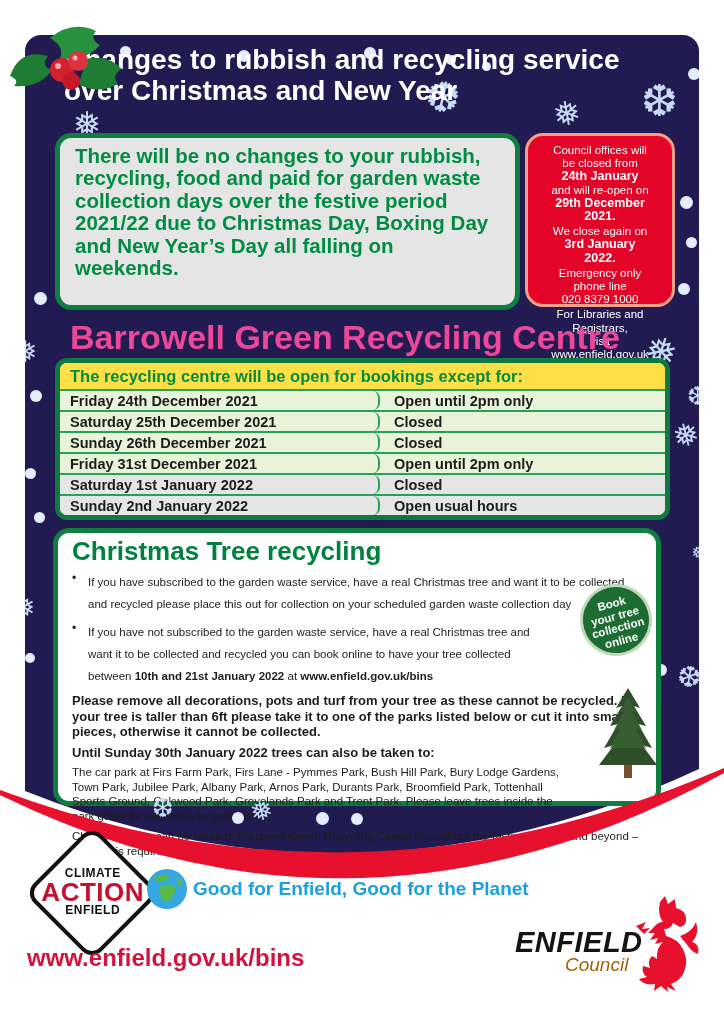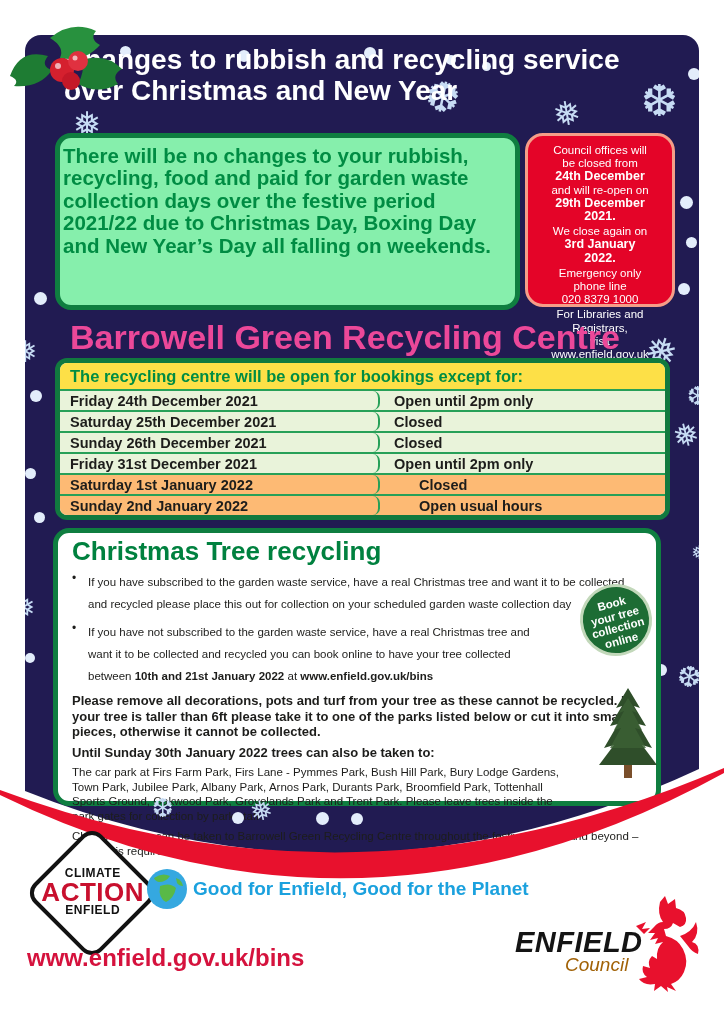--- a/index.html
+++ b/index.html
@@ -17,23 +17,23 @@
   .dot{position:absolute;border-radius:50%;background:#e3edfb;}
   .flake{position:absolute;color:#c7dcf4;font-family:"DejaVu Sans",sans-serif;line-height:1;}
   .lens-deco{z-index:3;}
 
   
   .h1{position:absolute;left:64px;top:44px;width:560px;color:#ffffff;
       font-size:28px;font-weight:bold;line-height:31px;z-index:2;}
   .holly{position:absolute;left:2px;top:18px;z-index:6;}
 
   
-  .msg-box{position:absolute;left:55px;top:133px;width:465px;height:177px;background:#86efac;
+  .msg-box{position:absolute;left:55px;top:133px;width:465px;height:177px;background:#e5e5e5;
            border:5px solid #0f7e40;border-radius:16px;box-sizing:border-box;
-           padding:7px 3px;z-index:2;}
+           padding:7px 15px;z-index:2;}
   .msg-box p{margin:0;color:#008c43;font-size:20.5px;font-weight:bold;line-height:22.4px;}
 
   
   .council-box{position:absolute;left:525px;top:133px;width:150px;height:174px;background:#e40428;
                border:3px solid #f59e88;border-radius:18px;box-sizing:border-box;
                padding:6px 4px;color:#ffffff;text-align:center;z-index:2;}
   .council-box p{margin:2px 16px;font-size:11.5px;line-height:13.2px;font-weight:normal;}
   .council-box b{font-size:12.5px;}
 
   
@@ -41,21 +41,21 @@
             font-weight:bold;z-index:2;}
   .rc-table{position:absolute;left:55px;top:358px;width:615px;background:#ffffff;
             border:5px solid #11793f;border-radius:12px;box-sizing:border-box;
             overflow:hidden;z-index:2;}
   .rc-head{background:#fde047;color:#008c43;font-size:16.5px;font-weight:bold;
            padding:4px 10px 3px 10px;}
   .rc-row{display:flex;border-top:2px solid #27a058;font-size:14.5px;font-weight:bold;color:#1d1d1b;}
   .rc-row .c1{width:298px;padding:2px 10px 1px 10px;border-right:2px solid #27a058;border-radius:7px;}
   .rc-row .c2{flex:1;padding:2px 10px 1px 14px;}
   .bg-green{background:#e9f3da;}
-  .bg-pink{background:#fdba74;gap:25px;}
+  .bg-pink{background:#e5e5e5;}
 
   
   .tree-box{position:absolute;left:53px;top:528px;width:608px;height:278px;background:#ffffff;
             border:5px solid #0f7e40;border-radius:16px;box-sizing:border-box;
             padding:3px 14px 0 14px;z-index:2;}
   .tree-box h3{margin:0 0 4px 0;color:#00813f;font-size:26px;font-weight:bold;}
   .bullet{display:flex;margin:0 0 6px 0;}
   .bullet .bm{width:16px;font-size:12px;color:#1d1d1b;}
   .bullet .bt{flex:1;font-size:11.5px;line-height:22px;color:#1d1d1b;}
   .bullet.b2 .bt{padding-right:100px;}
@@ -148,21 +148,21 @@
     <div>Changes to rubbish and recycling service</div>
     <div>over Christmas and New Year</div>
   </div>
 
   <div class="msg-box">
     <p>There will be no changes to your rubbish, recycling, food and paid for garden waste collection days over the festive period 2021/22 due to Christmas Day, Boxing Day and New Year’s Day all falling on weekends.</p>
   </div>
 
   <div class="council-box">
     <p><span>Council offices will be closed from</span><br>
-       <b>24th December</b><br>
+       <b>24th January</b><br>
        <span>and will re-open on</span><br>
        <b>29th December 2021.</b></p>
     <p><span>We close again on</span><br>
        <b>3rd January 2022.</b></p>
     <p><span>Emergency only phone line</span><br>
        <span>020 8379 1000</span></p>
     <p><span>For Libraries and Registrars,</span><br>
        <span>visit www.enfield.gov.uk</span></p>
   </div>
 

